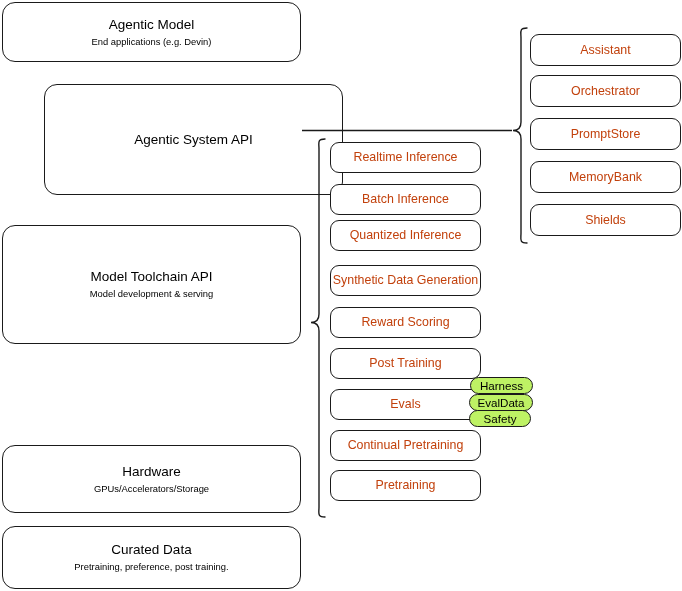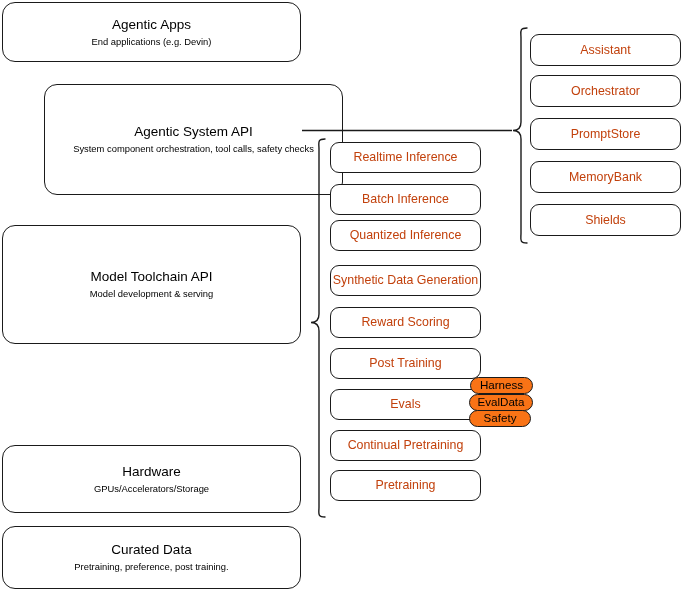--- a/index.html
+++ b/index.html
@@ -58,23 +58,23 @@
     font-size: 12.4px;
     line-height: 15px;
     color: #c2410c;
     white-space: nowrap;
   }
   .pill {
     position: absolute;
     box-sizing: border-box;
     border: 1.4px solid #1a1a1a;
     border-radius: 10px;
-    background: #f97316;
+    background: #bef264;
     display: flex;
-    align-items: flex-start;
+    align-items: center;
     justify-content: center;
     text-align: center;
   }
   .pill-label {
     font-size: 11.6px;
     line-height: 14px;
     color: #000000;
     white-space: nowrap;
   }
   .svg-overlay {
@@ -85,27 +85,26 @@
     height: 591px;
     pointer-events: none;
   }
 </style>
 </head>
 <body>
 
 <div id="canvas">
 
   <div class="layer-box" style="left:2px; top:2px; width:299px; height:60px;">
-    <div class="layer-title">Agentic Apps</div>
+    <div class="layer-title">Agentic Model</div>
     <div class="layer-sub">End applications (e.g. Devin)</div>
   </div>
 
   <div class="layer-box" style="left:2px; top:84px; width:299px; height:111px;margin-left:42px;">
     <div class="layer-title">Agentic System API</div>
-    <div class="layer-sub">System component orchestration, tool calls, safety checks</div>
   </div>
 
   <div class="layer-box" style="left:2px; top:225px; width:299px; height:119px;">
     <div class="layer-title">Model Toolchain API</div>
     <div class="layer-sub">Model development &amp; serving</div>
   </div>
 
 
   <div class="layer-box" style="left:2px; top:445px; width:299px; height:68px;">
     <div class="layer-title">Hardware</div>

